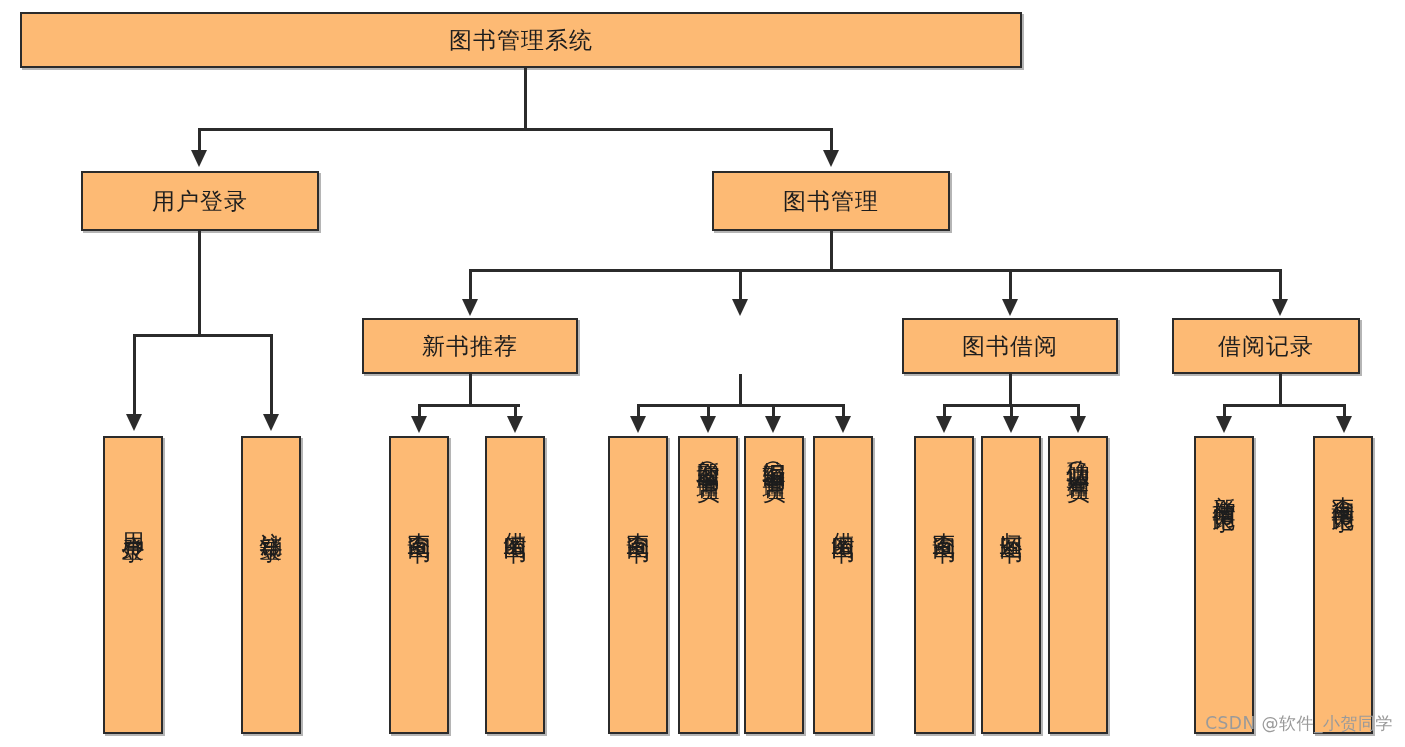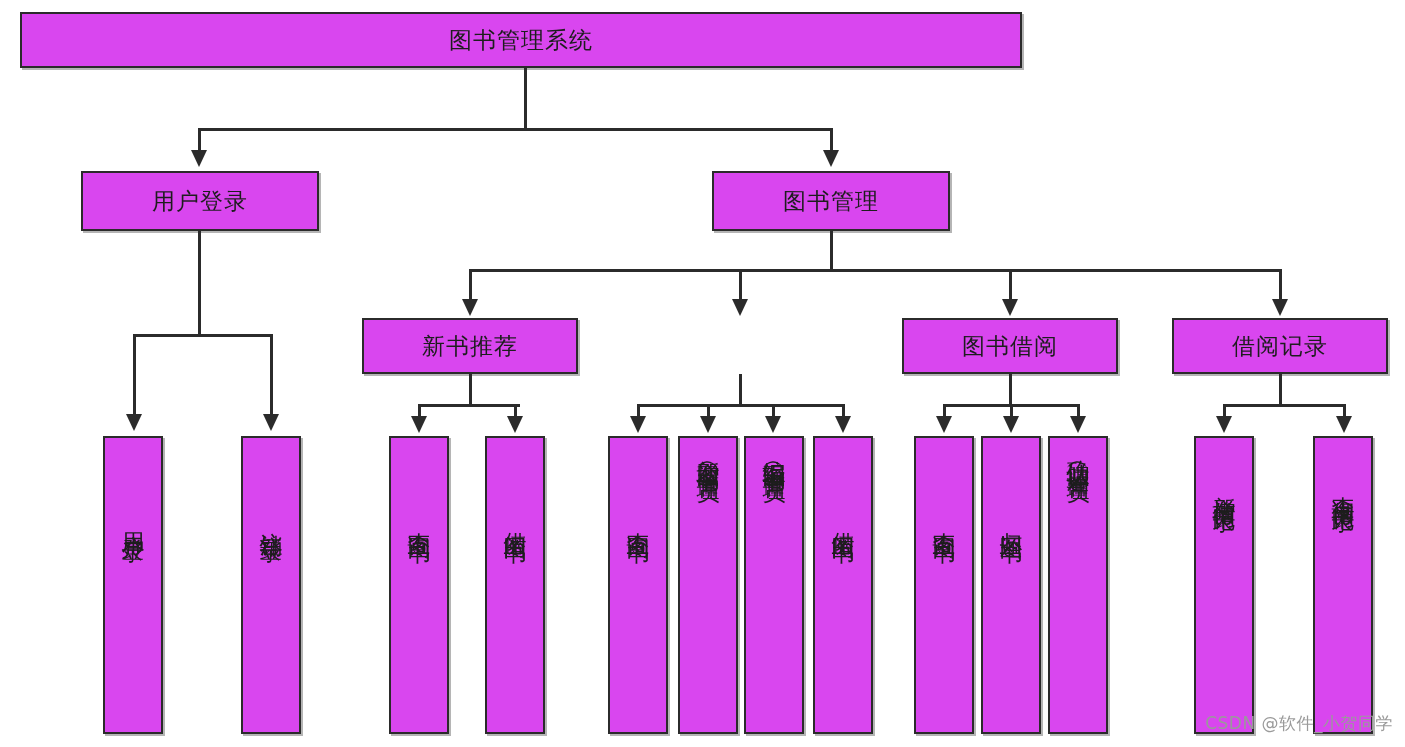--- a/index.html
+++ b/index.html
@@ -18,21 +18,21 @@
   #diagram-root {
     position: absolute;
     left: 0; top: 0;
     width: 1405px;
     height: 747px;
   }
   
   .node {
     position: absolute;
     box-sizing: border-box;
-    background: #d946ef;
+    background: #fdba74;
     border: 2.5px solid #2b2b2b;
     display: flex;
     align-items: center;
     justify-content: center;
     box-shadow: 2px 2px 0 rgba(120,120,120,0.55);
   }
   .node .label {
     font-size: 23px;
     line-height: 1.25;
     letter-spacing: 1px;
@@ -130,21 +130,21 @@
 
   <div class="vline" style="left:1279px; top:269px; height:32px;"></div>
   <div class="arrow" style="left:1272px; top:299px;"></div>
 
   <div class="node h" style="left:362px; top:318px; width:216px; height:56px;">
     <span class="label">新书推荐</span>
   </div>
   <div class="node h" style="left:902px; top:318px; width:216px; height:56px;">
     <span class="label">图书借阅</span>
   </div>
-  <div class="node h" style="left:1172px; top:318px; width:216px; height:56px;">
+  <div class="node h" style="left:1172px; top:318px; width:188px; height:56px;">
     <span class="label">借阅记录</span>
   </div>
 
   <div class="vline" style="left:469px; top:374px; height:32px;"></div>
   <div class="hline" style="left:418px; top:404px; width:102px;"></div>
   <div class="vline" style="left:418px; top:404px; height:14px;"></div>
   <div class="arrow" style="left:411px; top:416px;"></div>
   <div class="vline" style="left:514px; top:404px; height:14px;"></div>
   <div class="arrow" style="left:507px; top:416px;"></div>
 

